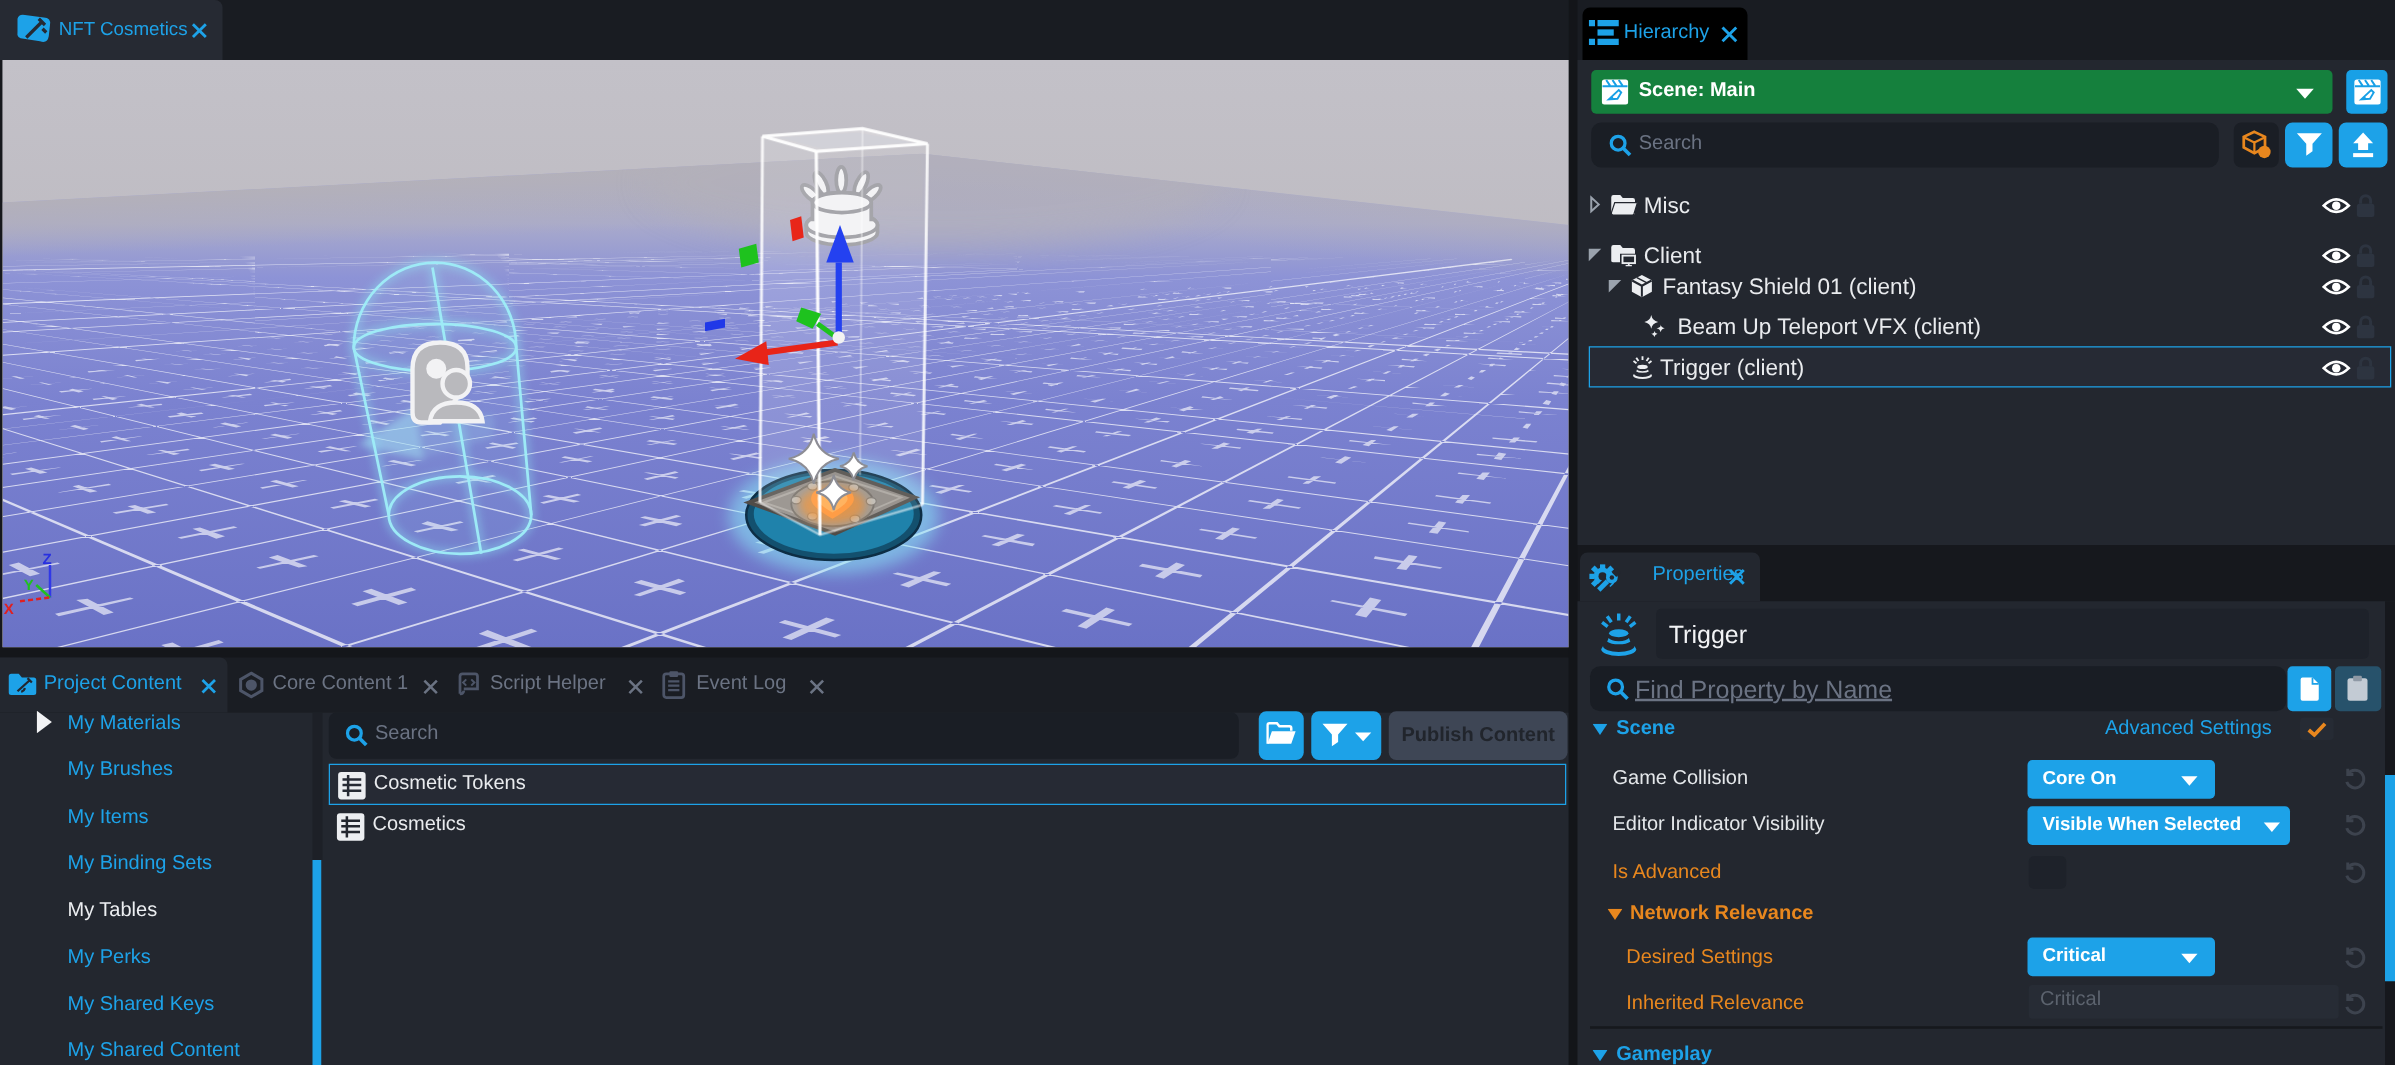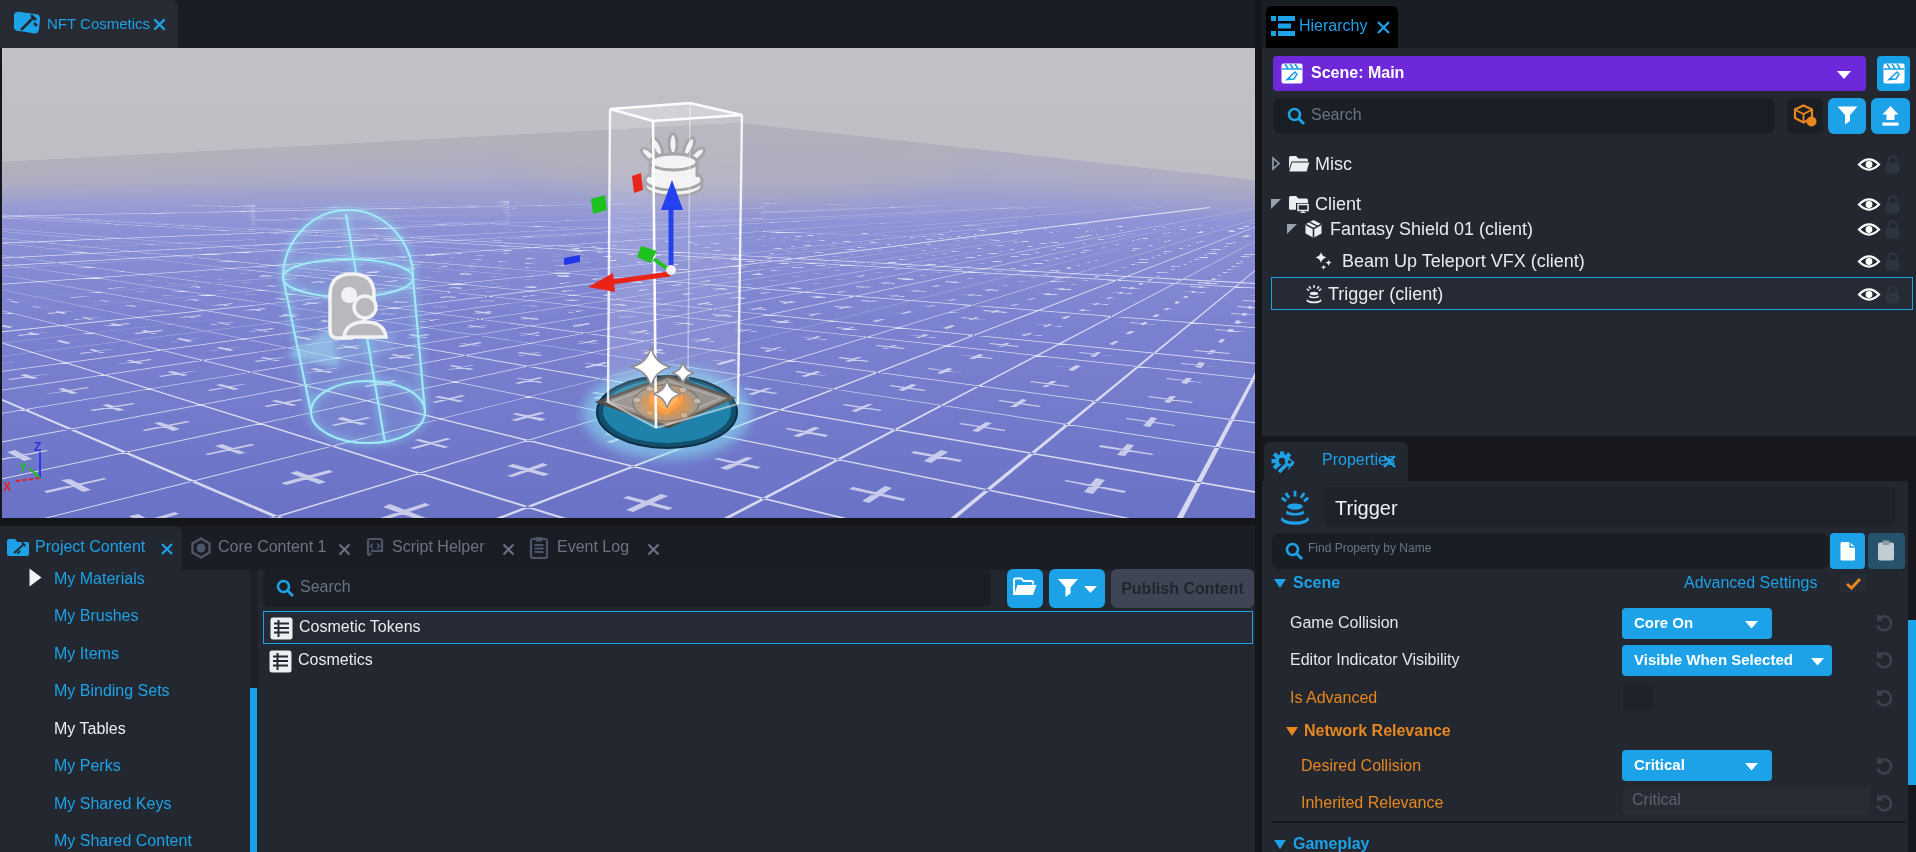--- a/index.html
+++ b/index.html
@@ -36,21 +36,21 @@
   .crow .rlbl { position:absolute; left:35px; top:6px; font-size:16px; color:#e9ebee; }
   .crow svg { position:absolute; left:6px; top:5px; }
 
   
   #right-divider { left:1255px; top:0; width:7px; height:852px; background:#131519; }
 
   
   #h-tab { left:1266px; top:6px; width:132px; height:42px; background:#000000; border-radius:6px 6px 0 0; }
   #h-tab .lbl { position:absolute; left:33px; top:11px; font-size:16px; color:#1da2e8; }
   #h-body { left:1262px; top:48px; width:654px; height:388px; background:#23272f; }
-  #h-scene { left:1273px; top:56px; width:593px; height:35px; background:#6d28d9; border-radius:4px; }
+  #h-scene { left:1273px; top:56px; width:593px; height:35px; background:#15803d; border-radius:4px; }
   #h-scene .lbl { position:absolute; left:38px; top:8px; color:#fff; font-weight:bold; font-size:16px; }
   #h-scenebtn { left:1877px; top:56px; width:33px; height:35px; background:#18a0e6; border-radius:4px; }
   #h-search { left:1273px; top:98px; width:502px; height:36px; background:#1a1e25; border-radius:8px; }
   #h-search .ph { position:absolute; left:38px; top:8px; color:#6b7383; font-size:16px; }
   #h-btn1 { left:1787px; top:98px; width:36px; height:36px; background:#1a1e25; border-radius:6px; }
   #h-btn2 { left:1828px; top:98px; width:38px; height:36px; background:#1da2e8; border-radius:6px; }
   #h-btn3 { left:1871px; top:98px; width:39px; height:36px; background:#1da2e8; border-radius:6px; }
   .trow { position:absolute; width:654px; height:32px; }
   .trow .tlbl { position:absolute; top:6px; font-size:18px; color:#e9ebee; white-space:nowrap; }
   .trow svg.ic { position:absolute; }
@@ -58,21 +58,21 @@
   .trow svg.lock { position:absolute; left:622px; top:6px; }
   #trig-box { left:1271px; top:277px; width:642px; height:33px; border:1.5px solid #1da2e8; background:#262a34; }
 
   
   #p-tab { left:1264px; top:442px; width:144px; height:39px; background:#23272f; border-radius:6px 6px 0 0; }
   #p-tab .lbl { position:absolute; left:38px; top:9px; font-size:16px; color:#1da2e8;margin-left:20px; }
   #p-body { left:1262px; top:481px; width:654px; height:371px; background:#23272f; }
   #p-name { left:1325px; top:487px; width:570px; height:40px; background:#1e222a; border-radius:4px; }
   #p-name .lbl { position:absolute; left:10px; top:10px; font-size:20px; color:#f2f3f5; }
   #p-find { left:1272px; top:533px; width:557px; height:36px; background:#191d24; border-radius:8px; }
-  #p-find .ph { position:absolute; left:36px; top:8px; color:#6b7383; font-size:12px; }
+  #p-find .ph { position:absolute; left:36px; top:8px; color:#6b7383; font-size:20px;text-decoration:underline; }
   #p-copy { left:1830px; top:533px; width:35px; height:36px; background:#1da2e8; border-radius:4px; }
   #p-paste { left:1868px; top:533px; width:37px; height:36px; background:#27526b; border-radius:4px; }
   .phead { position:absolute; font-size:16px; font-weight:bold; color:#1da2e8; white-space:nowrap; }
   .plbl { position:absolute; font-size:16px; color:#e4e7ea; white-space:nowrap; }
   .orange { color:#e8871e !important; }
   .pdrop { position:absolute; left:1622px; height:31px; background:#1da2e8; border-radius:4px; color:#fff; font-weight:bold; font-size:15px; }
   .pdrop .dlbl { position:absolute; left:12px; top:5px; white-space:nowrap; }
   .pdrop svg { position:absolute; top:12px; }
   #p-check { left:1623px; top:685px; width:30px; height:26px; background:#1e222a; border-radius:4px; }
   #p-inh { left:1623px; top:788px; width:248px; height:27px; background:#272c35; border-radius:3px; }
@@ -604,21 +604,21 @@
   <svg class="reset flip" style="top:689px" width="20" height="19" viewBox="0 0 20 19">
     <path d="M16.5 5 A7 7 0 1 0 17.6 11.5" fill="none" stroke="#3d434e" stroke-width="2.4"></path>
     <path d="M16.8 1 v4.5 h-4.5" fill="none" stroke="#3d434e" stroke-width="2.4"></path>
   </svg>
 
   <svg class="abs" style="left:1286px;top:727px" width="12" height="9" viewBox="0 0 12 9">
     <path d="M0 0 H12 L6 9 Z" fill="#e8871e"></path>
   </svg>
   <div class="phead orange" style="left:1304px;top:722px">Network Relevance</div>
 
-  <div class="plbl orange" style="left:1301px;top:757px">Desired Collision</div>
+  <div class="plbl orange" style="left:1301px;top:757px">Desired Settings</div>
   <div class="pdrop" style="top:750px;width:150px">
     <span class="dlbl" style="top:6px">Critical</span>
     <svg style="left:122px" width="15" height="10" viewBox="0 0 15 10">
       <path d="M1 1 L7.5 8.5 L14 1 Z" fill="#fff"></path>
     </svg>
   </div>
   <svg class="reset flip" style="top:757px" width="20" height="19" viewBox="0 0 20 19">
     <path d="M16.5 5 A7 7 0 1 0 17.6 11.5" fill="none" stroke="#3d434e" stroke-width="2.4"></path>
     <path d="M16.8 1 v4.5 h-4.5" fill="none" stroke="#3d434e" stroke-width="2.4"></path>
   </svg>

